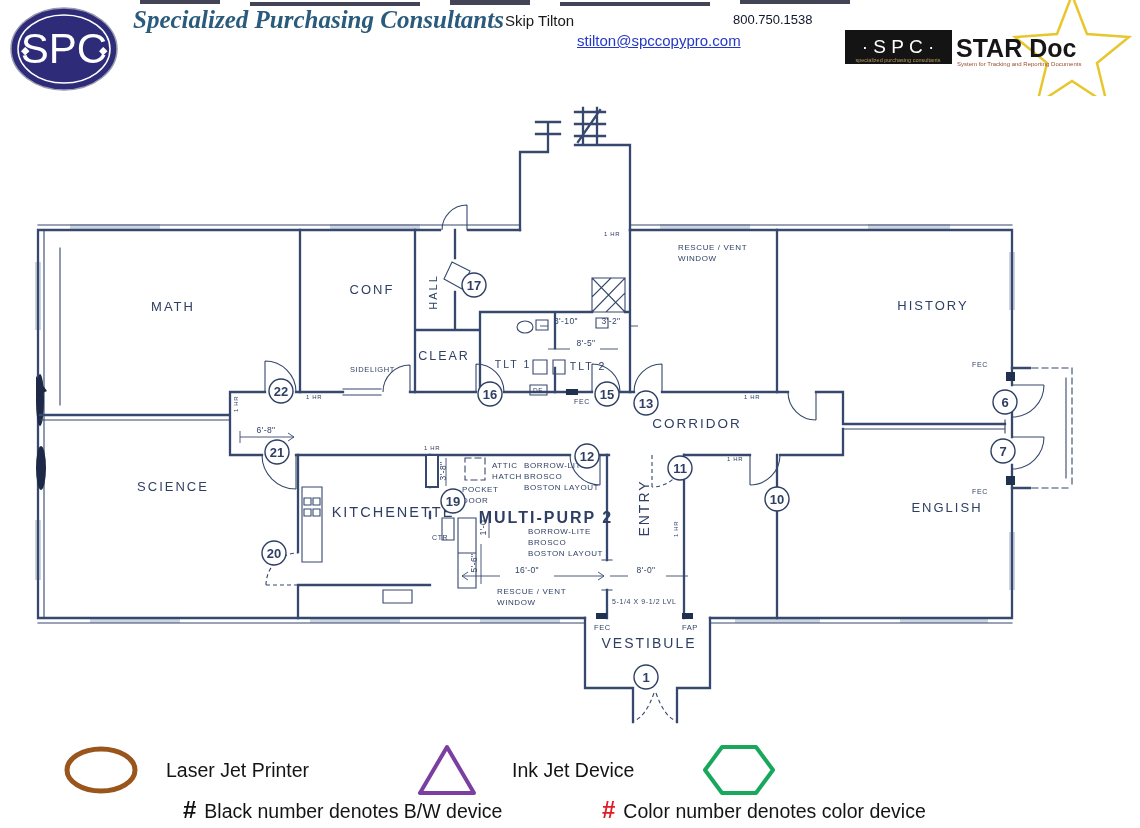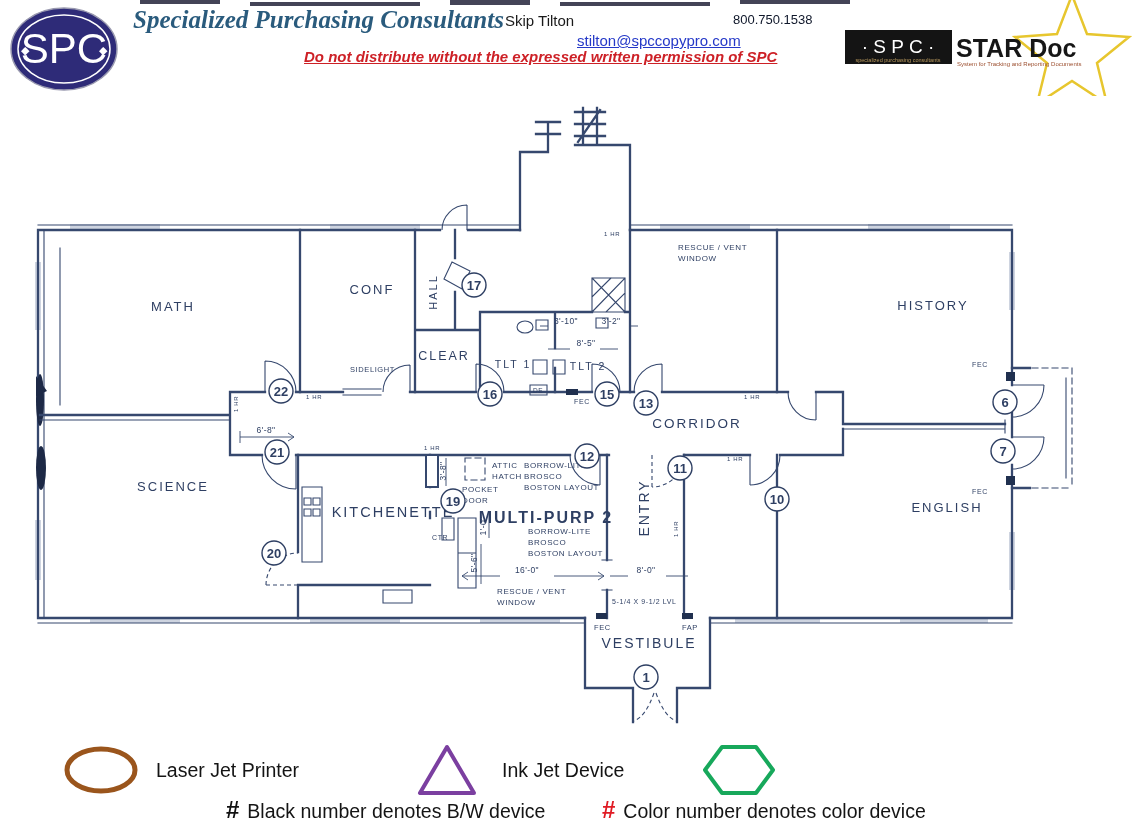--- a/index.html
+++ b/index.html
@@ -31,21 +31,21 @@
   .blob{fill:#1d2946;}
   .wallfill{fill:#ffffff;stroke:#36486e;stroke-width:2;}
   .room-label{fill:#2e3f63;text-anchor:middle;letter-spacing:2px;}
   .dim-label{fill:#2e3f63;text-anchor:middle;font-size:8.5px;letter-spacing:.4px;}
   .ann-label{fill:#2e3f63;text-anchor:start;letter-spacing:.6px;}
   .dev-circ{stroke:#2e3f63;stroke-width:1.4;fill:#ffffff;}
   .dev-num{fill:#2e3f63;text-anchor:middle;font-size:13px;font-weight:600;font-family:"Liberation Sans",sans-serif;}
   text{font-family:"Liberation Sans",sans-serif;}
 
   
-  .legend-item{position:absolute;top:744px;display:flex;align-items:center;gap:16px;}
+  .legend-item{position:absolute;top:744px;display:flex;align-items:center;gap:26px;}
   .legend-label{font-size:19.5px;color:#141414;white-space:nowrap;}
   .legend-note{position:absolute;top:796px;font-size:19.5px;color:#141414;white-space:nowrap;}
   .legend-note .hash{font-weight:bold;font-size:24px;margin-right:8px;}
 </style>
 </head>
 <body>
 
 <div id="header">
   <div class="scan-dash" style="left:140px;top:0;width:80px;height:4px"></div>
   <div class="scan-dash" style="left:250px;top:2px;width:170px;height:4px"></div>
@@ -58,21 +58,20 @@
     <ellipse cx="56" cy="45" rx="46" ry="34" fill="none" stroke="#ffffff" stroke-width="1.5"></ellipse>
     <text x="13" y="50" font-size="11" fill="#ffffff">◆</text>
     <text x="91" y="50" font-size="11" fill="#ffffff">◆</text>
     <text x="56" y="59" text-anchor="middle" font-family="Liberation Serif, serif" font-size="42" fill="#ffffff">SPC</text>
   </svg>
 
   <div id="company-title">Specialized Purchasing Consultants</div>
   <span id="contact-name">Skip Tilton</span>
   <a id="contact-email">stilton@spccopypro.com</a>
   <span id="contact-phone">800.750.1538</span>
-  <div id="notice">Do not distribute without the expressed written permission of SPC</div>
 
   <svg id="stardoc-svg" width="310" height="96">
     <polygon points="242,-5 257,34 299,37 267,63 277,104 242,81 207,104 217,63 185,37 227,34" fill="none" stroke="#e7c62e" stroke-width="2.5"></polygon>
     <rect x="15" y="30" width="107" height="34" fill="#141414"></rect>
     <text x="68" y="53" text-anchor="middle" font-family="Liberation Serif, serif" font-size="19" fill="#ffffff">· S P C ·</text>
     <text x="68" y="61.5" text-anchor="middle" font-size="5.5" fill="#b9995d">specialized purchasing consultants</text>
     <text x="126" y="57" font-family="Liberation Serif, serif" font-weight="bold" font-size="25" fill="#161616">STAR Doc</text>
     <text x="127" y="65.5" font-size="6" fill="#9c4f2f">System for Tracking and Reporting Documents</text>
   </svg>
 </div>
@@ -280,15 +279,15 @@
       <svg width="78" height="52">
         <polygon points="39,3 12,49 66,49" stroke-width="4" stroke-linejoin="round" fill="none" stroke="#7b3fa0"></polygon>
       </svg>
       <span class="legend-label">Ink Jet Device</span>
     </div>
     <div class="legend-item" style="left: 700px;">
       <svg width="78" height="52">
         <polygon points="22,3 56,3 73,26 56,49 22,49 5,26" stroke-width="4" stroke-linejoin="round" fill="none" stroke="#17a85b"></polygon>
       </svg>
     </div>
-    <span class="legend-note" style="left: 183px; margin-left: 43px;"><span class="hash" style="color: rgb(17, 17, 17);">#</span>Black number denotes B/W device</span>
+    <span class="legend-note" style="left: 183px;"><span class="hash" style="color: rgb(17, 17, 17);">#</span>Black number denotes B/W device</span>
     <span class="legend-note" style="left: 602px;"><span class="hash" style="color: rgb(224, 27, 36);">#</span>Color number denotes color device</span>
   </div>
 
 </body></html>

